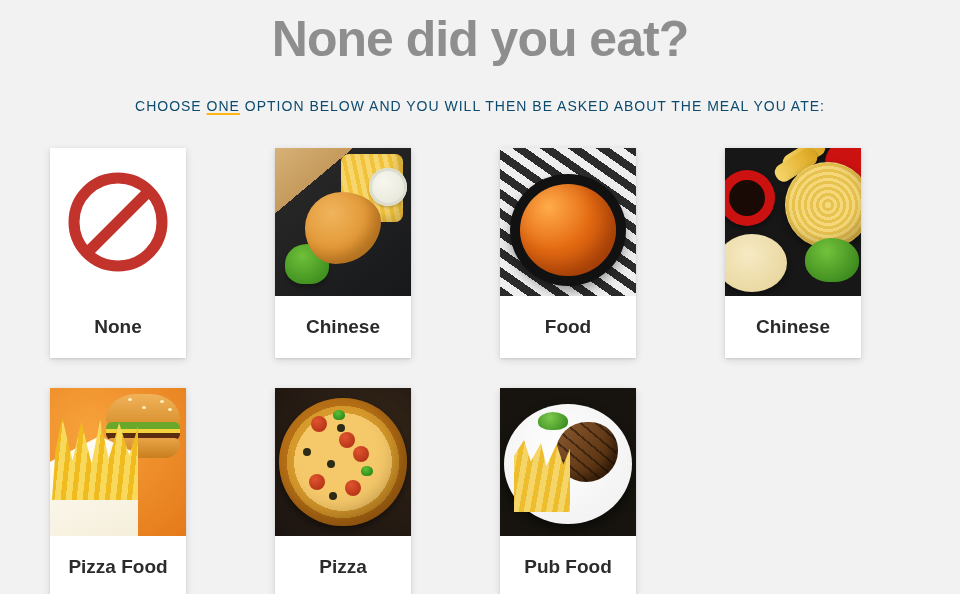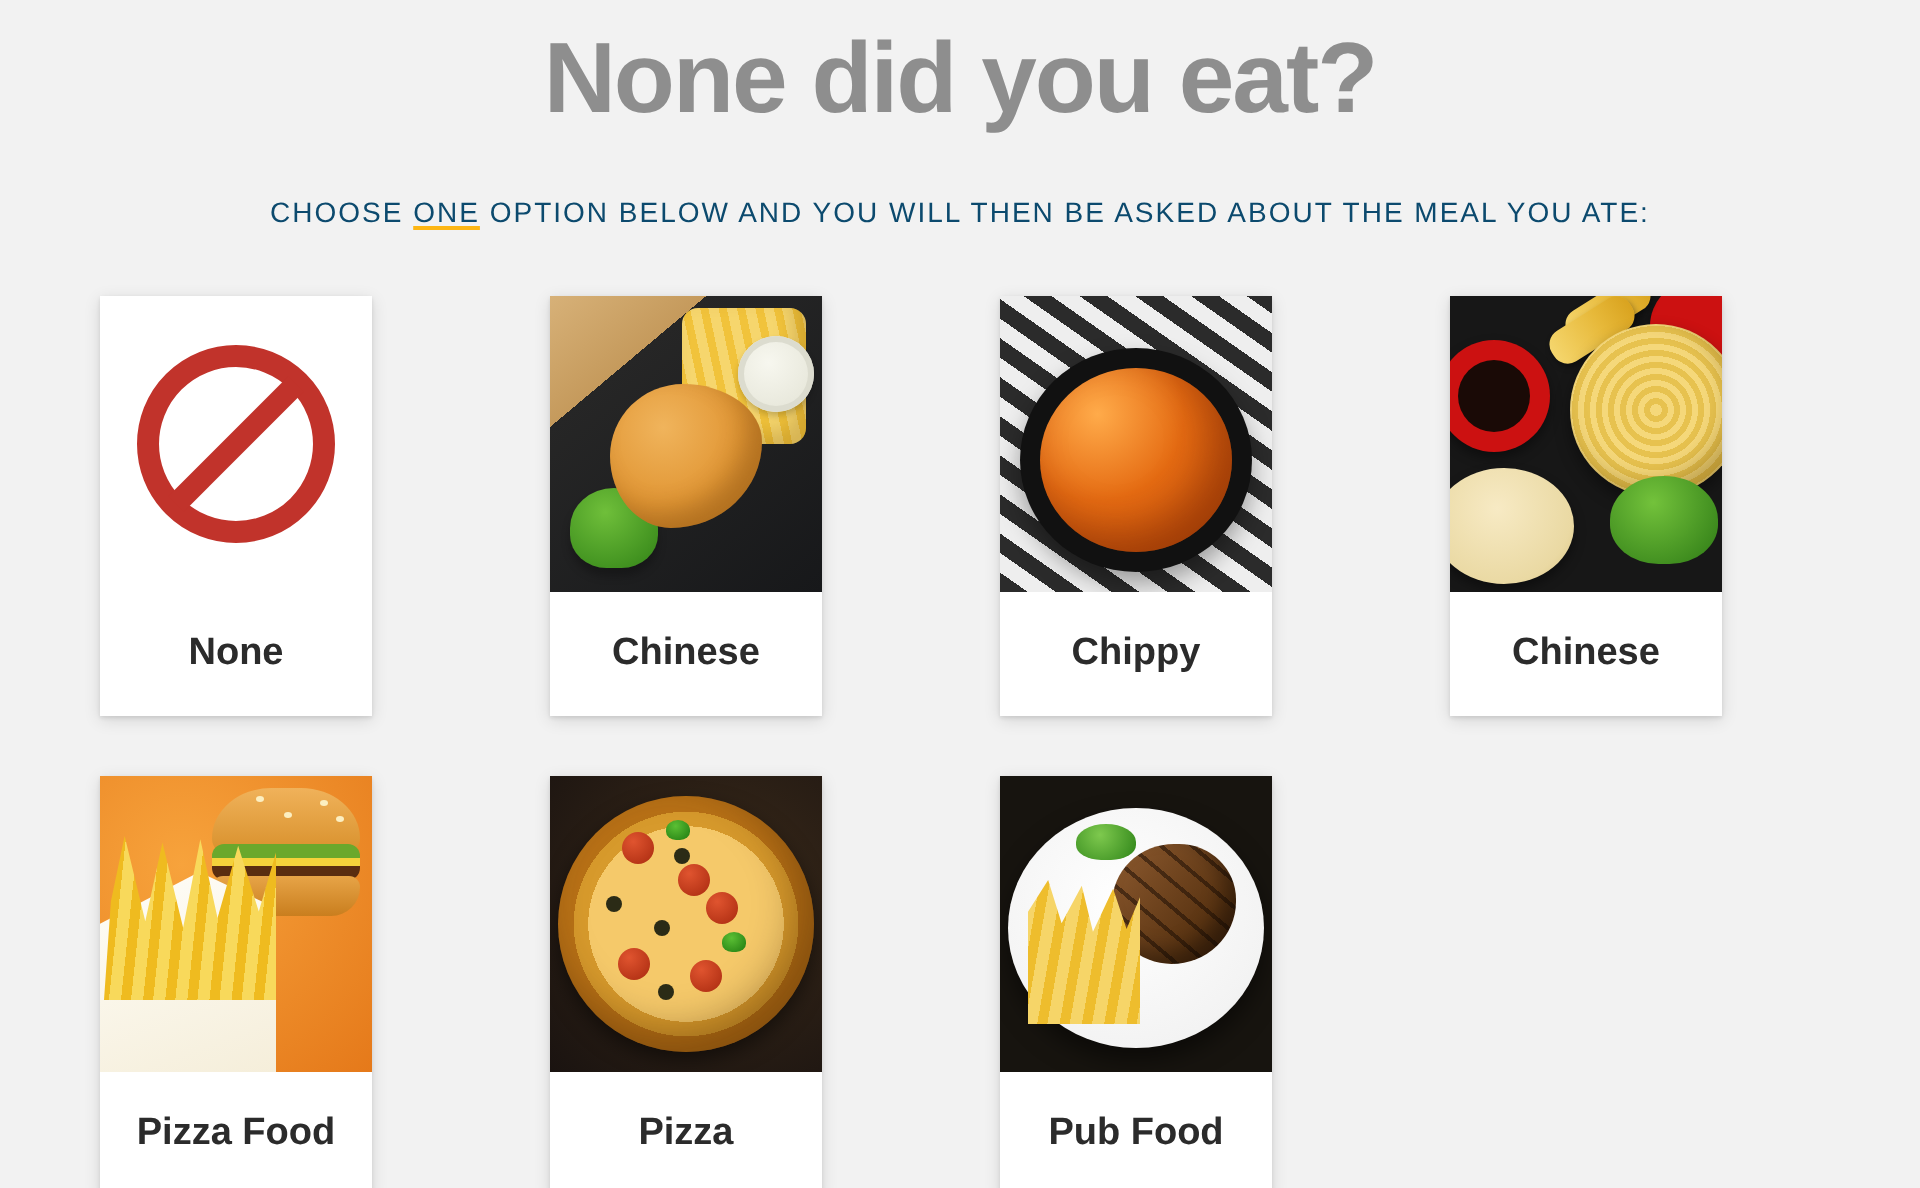--- a/index.html
+++ b/index.html
@@ -241,21 +241,21 @@
     </div>
 
     <div class="card">
       <div class="card-img curry">
         <div class="chunk c1"></div>
           <div class="chunk c2"></div>
           <div class="chunk c3"></div>
           <div class="chunk c4"></div>
           <div class="herb"></div>
       </div>
-      <div class="card-label">Chippy</div>
+      <div class="card-label">Food</div>
     </div>
 
     <div class="card">
       <div class="card-img chinese">
         <div class="redbowl"></div>
           <div class="roll r1"></div>
           <div class="roll r2"></div>
         <div class="soy"></div>
           <div class="noodles"></div>
           <div class="dump"></div>

